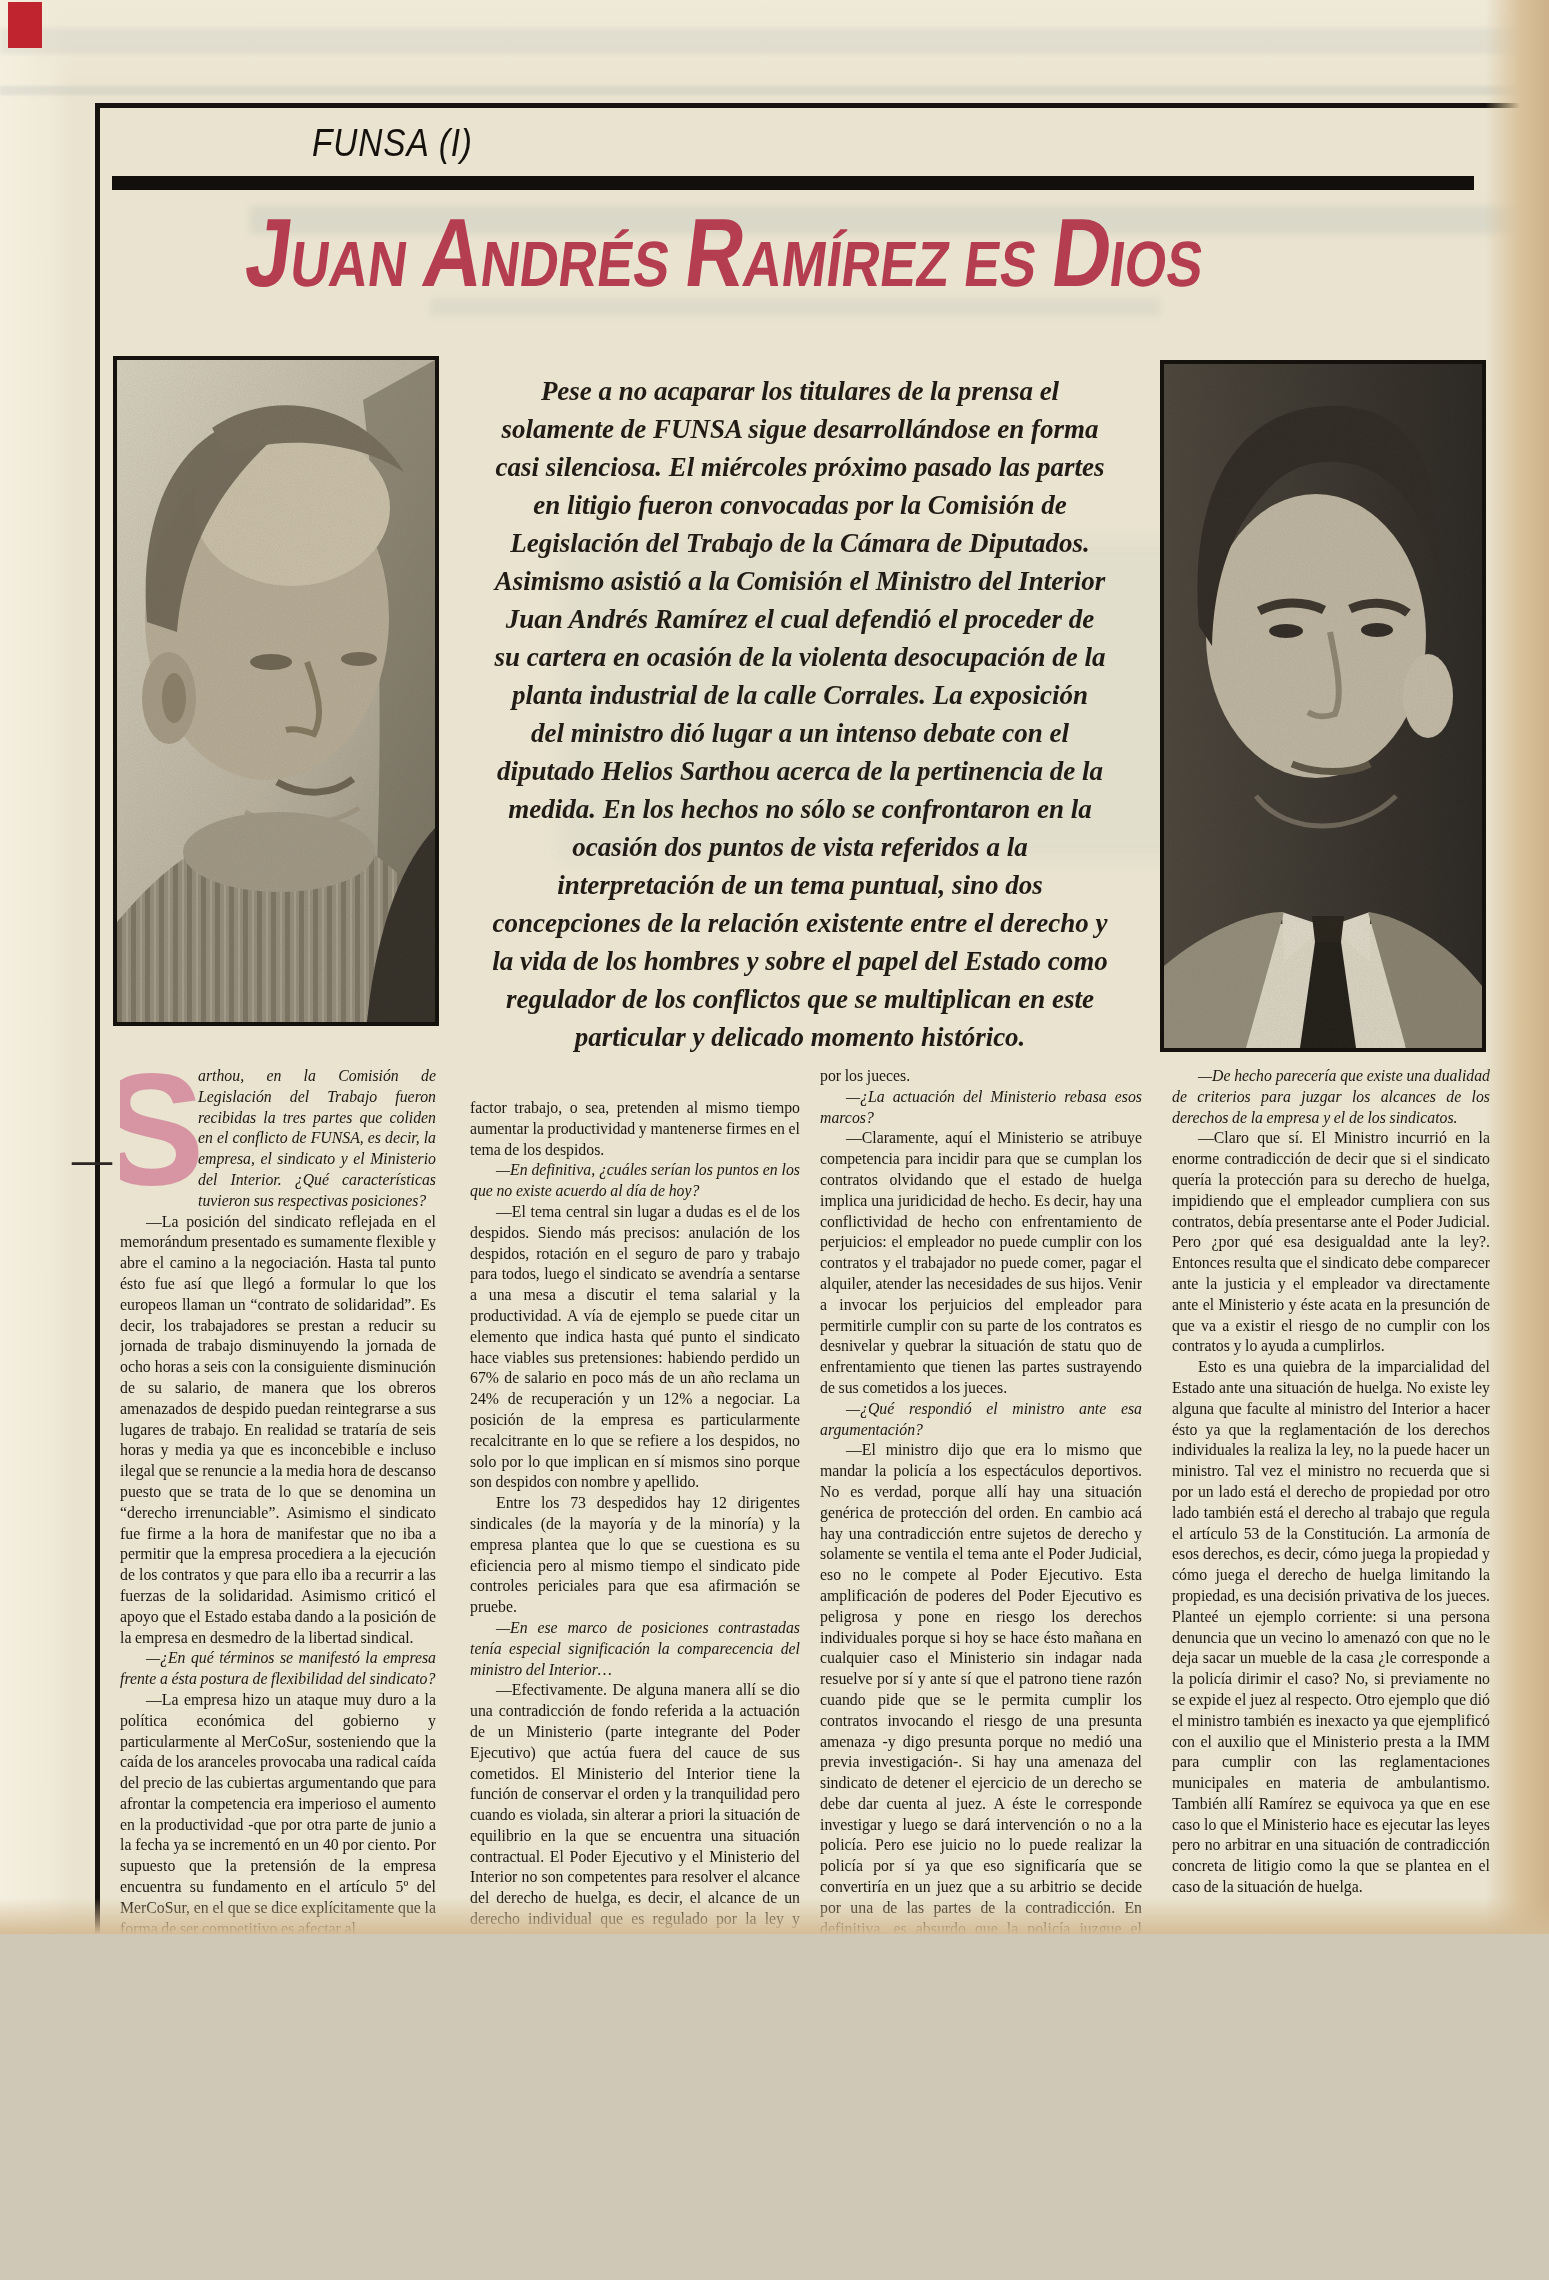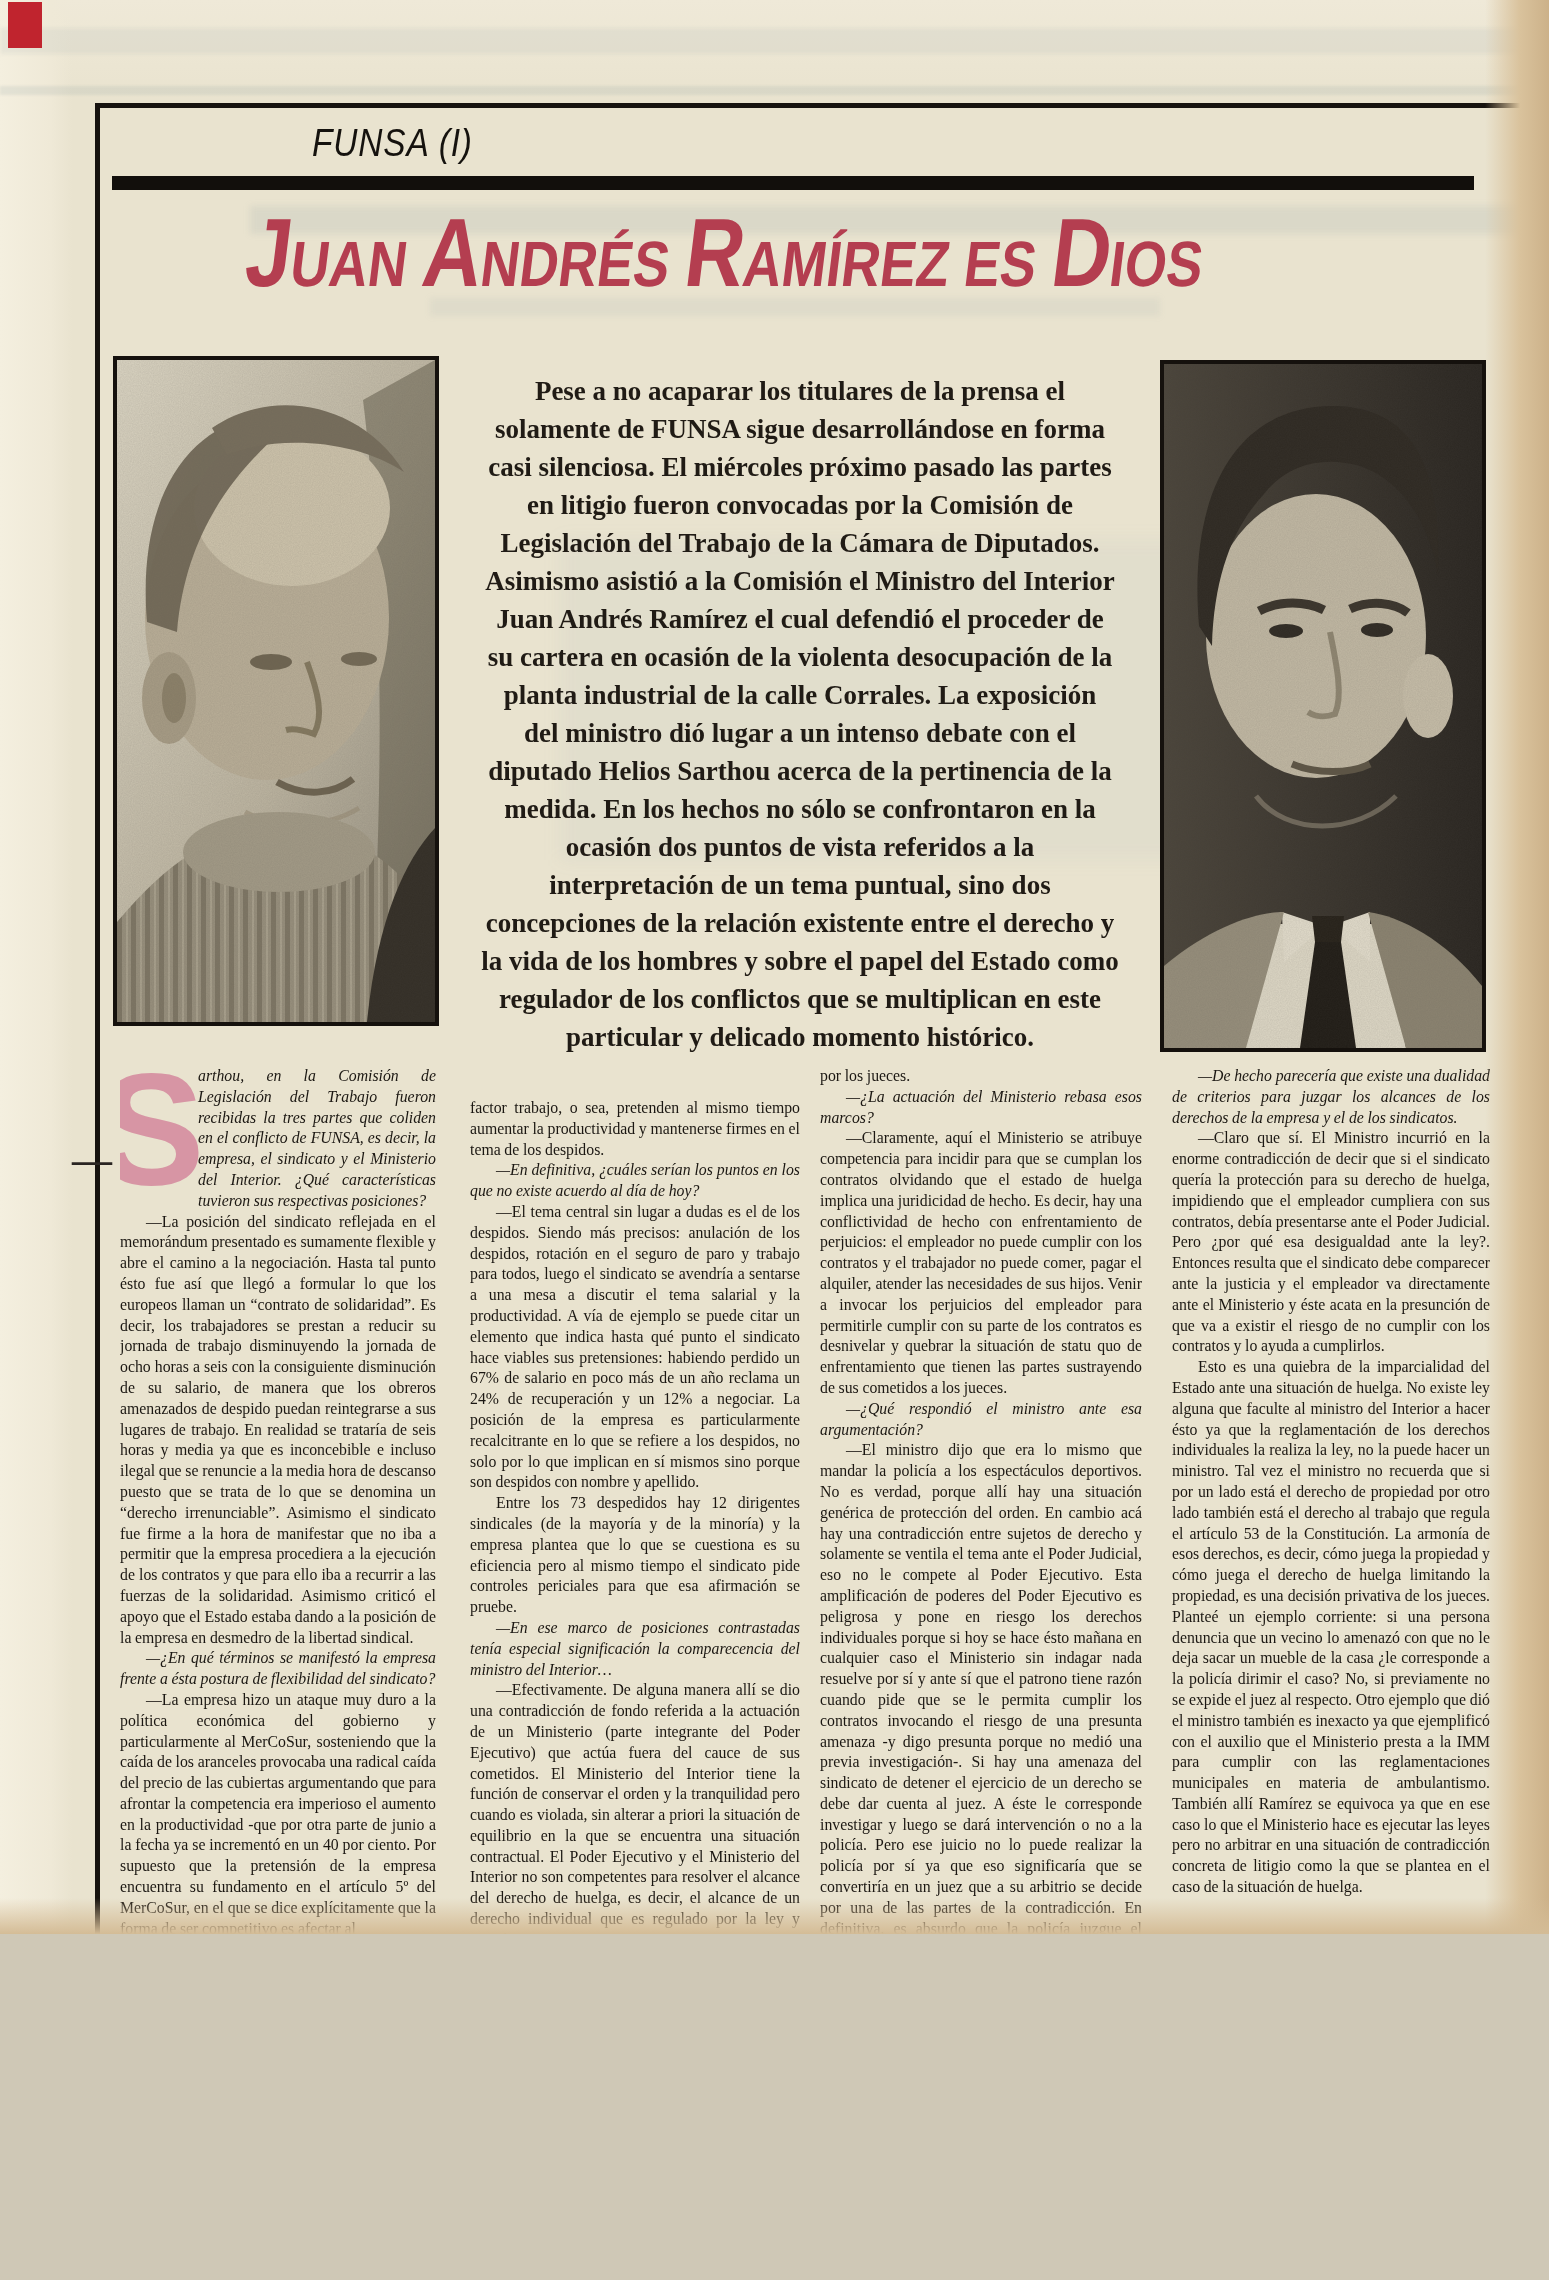--- a/index.html
+++ b/index.html
@@ -42,21 +42,21 @@
   .headline .sm{font-size:64px;line-height:110px;}
 
   
   .photo{position:absolute;border:4px solid #15110d;overflow:hidden;background:#b5ad9a;}
   .photo svg{display:block;width:100%;height:100%;}
   #photo-left{left:113px;top:356px;width:318px;height:662px;}
   #photo-right{left:1160px;top:360px;width:318px;height:684px;}
 
   
   .intro{position:absolute;left:450px;top:372px;width:700px;text-align:center;
-         font-weight:700;font-size:27px;line-height:38px;color:#201b15;}
+         font-style:italic;font-weight:700;font-size:27px;line-height:38px;color:#201b15;}
 
   
   .col{position:absolute;top:1066px;height:1124px;overflow:hidden;text-align:justify;
        font-size:15.8px;line-height:20.8px;word-spacing:-.3px;color:#1b1712;}
   #col1{left:120px;width:316px;}
   #col2{left:470px;width:330px;margin-top:32px;}
   #col3{left:820px;width:322px;}
   #col4{left:1172px;width:318px;}
   .col p{margin:0;text-indent:26px;}
   .col p.noind{text-indent:0;}

